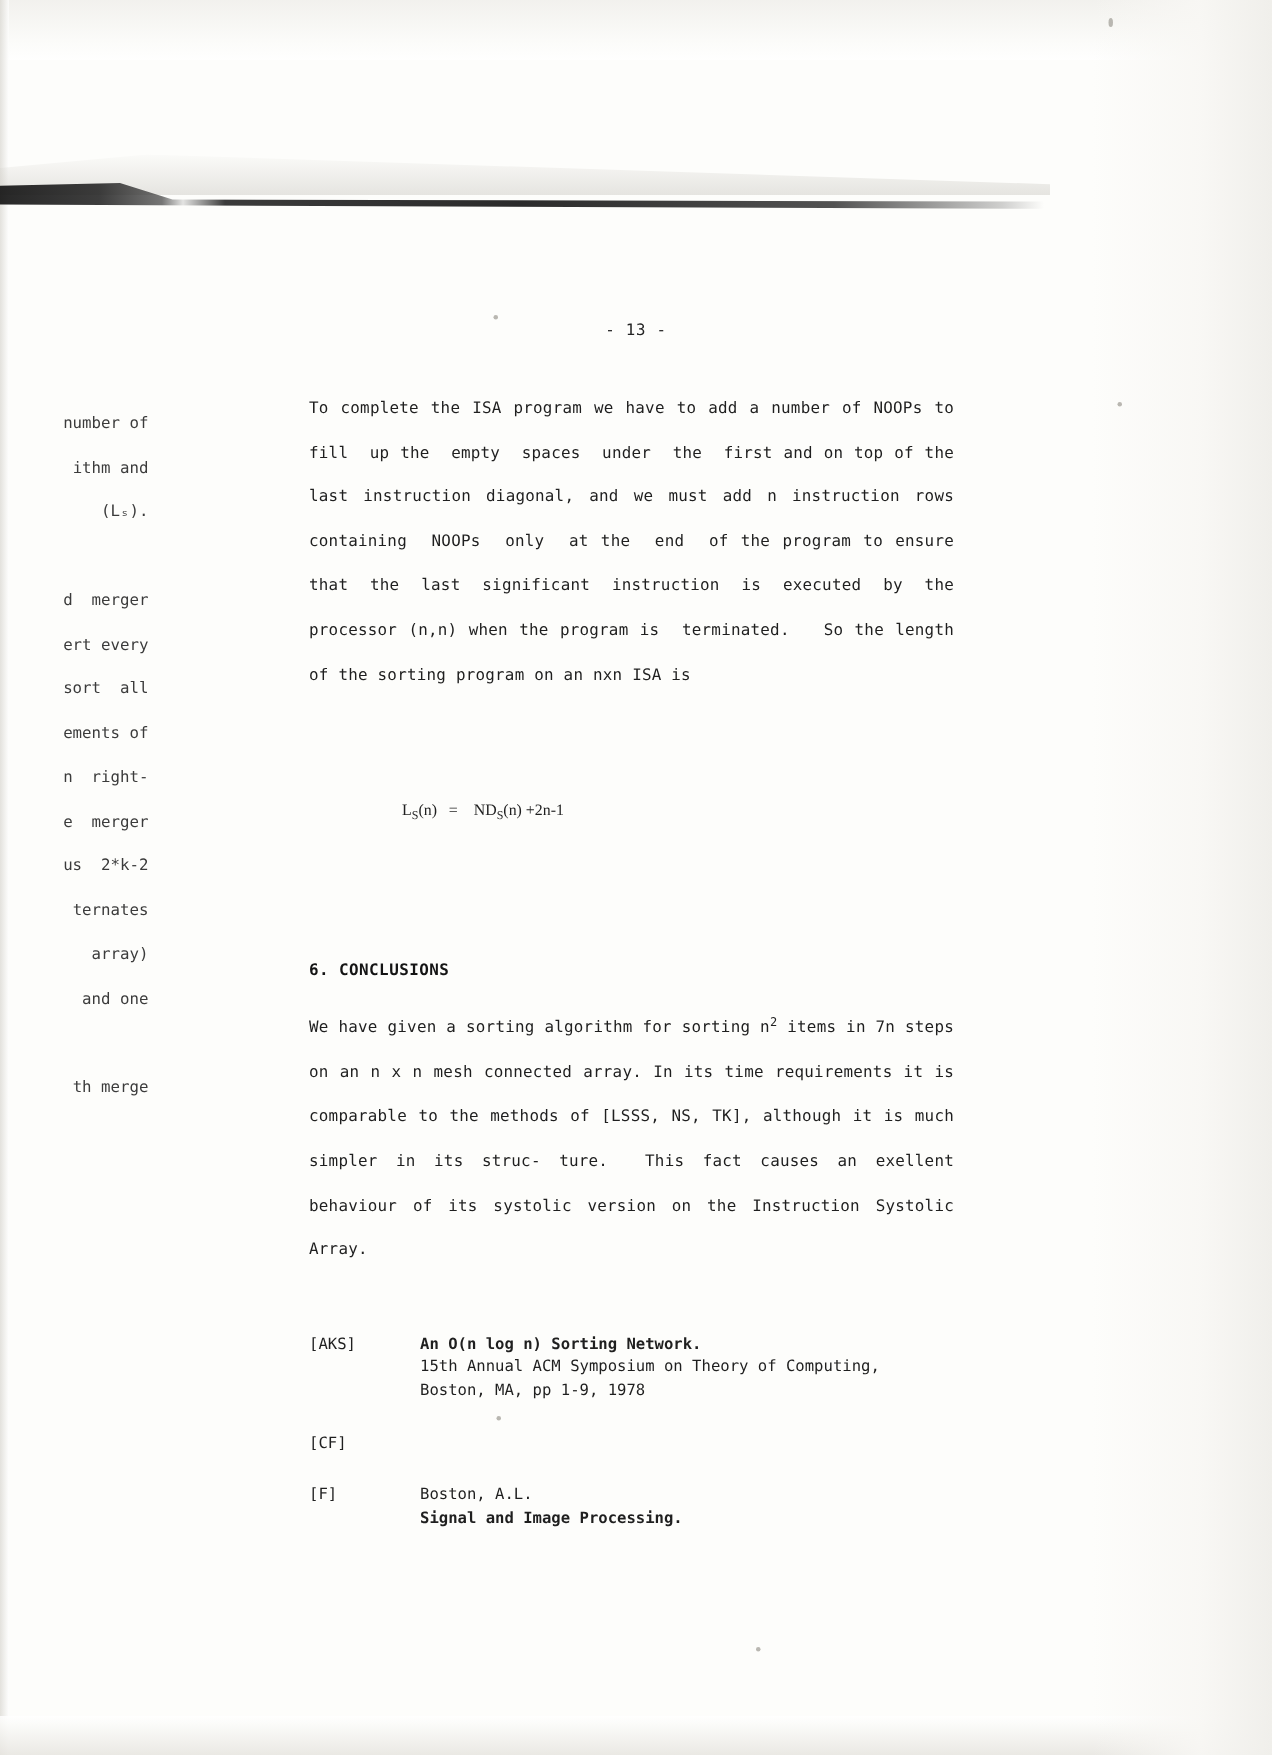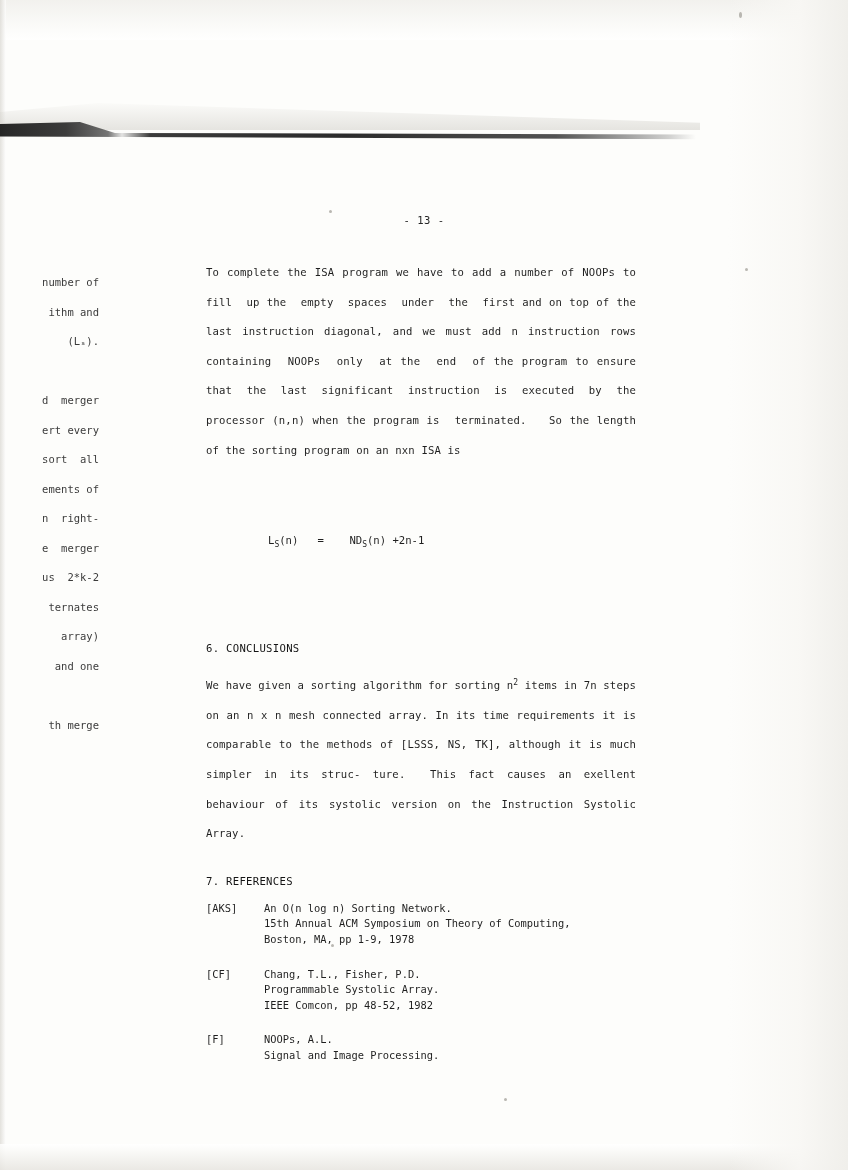--- a/index.html
+++ b/index.html
@@ -109,49 +109,50 @@
     white-space: pre-wrap;
     color: #1f1f1f;
   }
   .eq {
     margin-top: 8px;
     font-size: 10.6px;
     line-height: 27px;
     white-space: pre;
     color: #1f1f1f;
   }
-  .eq .ind { padding-left: 62px; }
+  .eq .ind { padding-left: 62px; font-family: Liberation Serif, serif; }
   .sub { font-size: 8px; vertical-align: -3px; }
   .sup { font-size: 8px; vertical-align: 4px; }
 
   .head {
     font-size: 10.6px;
-    font-weight: normal;
+    font-weight: bold;
     letter-spacing: 0.3px;
     color: #141414;
   }
 
   .refs { margin-top: 14px; }
   .ref {
     display: flex;
     margin-bottom: 19px;
+    gap: 16px;
   }
   .ref-key {
     width: 58px;
     flex: 0 0 58px;
     font-size: 10.4px;
     line-height: 15.6px;
     color: #1f1f1f;
   }
   .ref-body {
     font-size: 10.4px;
     line-height: 15.6px;
     color: #1f1f1f;
   }
-  .ref-body .b { font-weight: normal; }
+  .ref-body .b { font-weight: bold; }
   .ref-line { white-space: pre-wrap; }
   .spacer-14 { height: 14px; }
   .spacer-26 { height: 26px; }
   .spacer-30 { height: 30px; }
 </style>
 </head>
 <body>
 
 <div class="page">
 
@@ -198,45 +199,39 @@
     <div class="spacer-30"></div>
 
     <div class="head">6. CONCLUSIONS</div>
 
     <div class="spacer-14"></div>
 
     <div class="para"><span>We have given a sorting algorithm for sorting n</span><span class="sup">2</span><span> items in 7n steps on an n x n mesh connected array. In its time requirements it is comparable to the methods of [LSSS, NS, TK], although it is much simpler in its struc- ture.  This fact causes an exellent behaviour of its systolic version on the Instruction Systolic Array.</span></div>
 
     <div class="spacer-26"></div>
 
-    <div class="head">7. REFERENCES</div>
 
     <div class="refs">
 
       <div class="ref">
         <div class="ref-key">[AKS]</div>
         <div class="ref-body">
           <div class="ref-line b">An O(n log n) Sorting Network.</div>
           <div class="ref-line">15th Annual ACM Symposium on Theory of Computing,</div>
           <div class="ref-line">Boston, MA, pp 1-9, 1978</div>
         </div>
       </div>
 
       <div class="ref">
         <div class="ref-key">[CF]</div>
-        <div class="ref-body">
-          <div class="ref-line">Chang, T.L., Fisher, P.D.</div>
-          <div class="ref-line b">Programmable Systolic Array.</div>
-          <div class="ref-line">IEEE Comcon, pp 48-52, 1982</div>
-        </div>
       </div>
 
       <div class="ref">
         <div class="ref-key">[F]</div>
         <div class="ref-body">
-          <div class="ref-line">NOOPs, A.L.</div>
+          <div class="ref-line">Boston, A.L.</div>
           <div class="ref-line b">Signal and Image Processing.</div>
         </div>
       </div>
 
     </div>
   </div>
 </div>
 
 </body></html>

